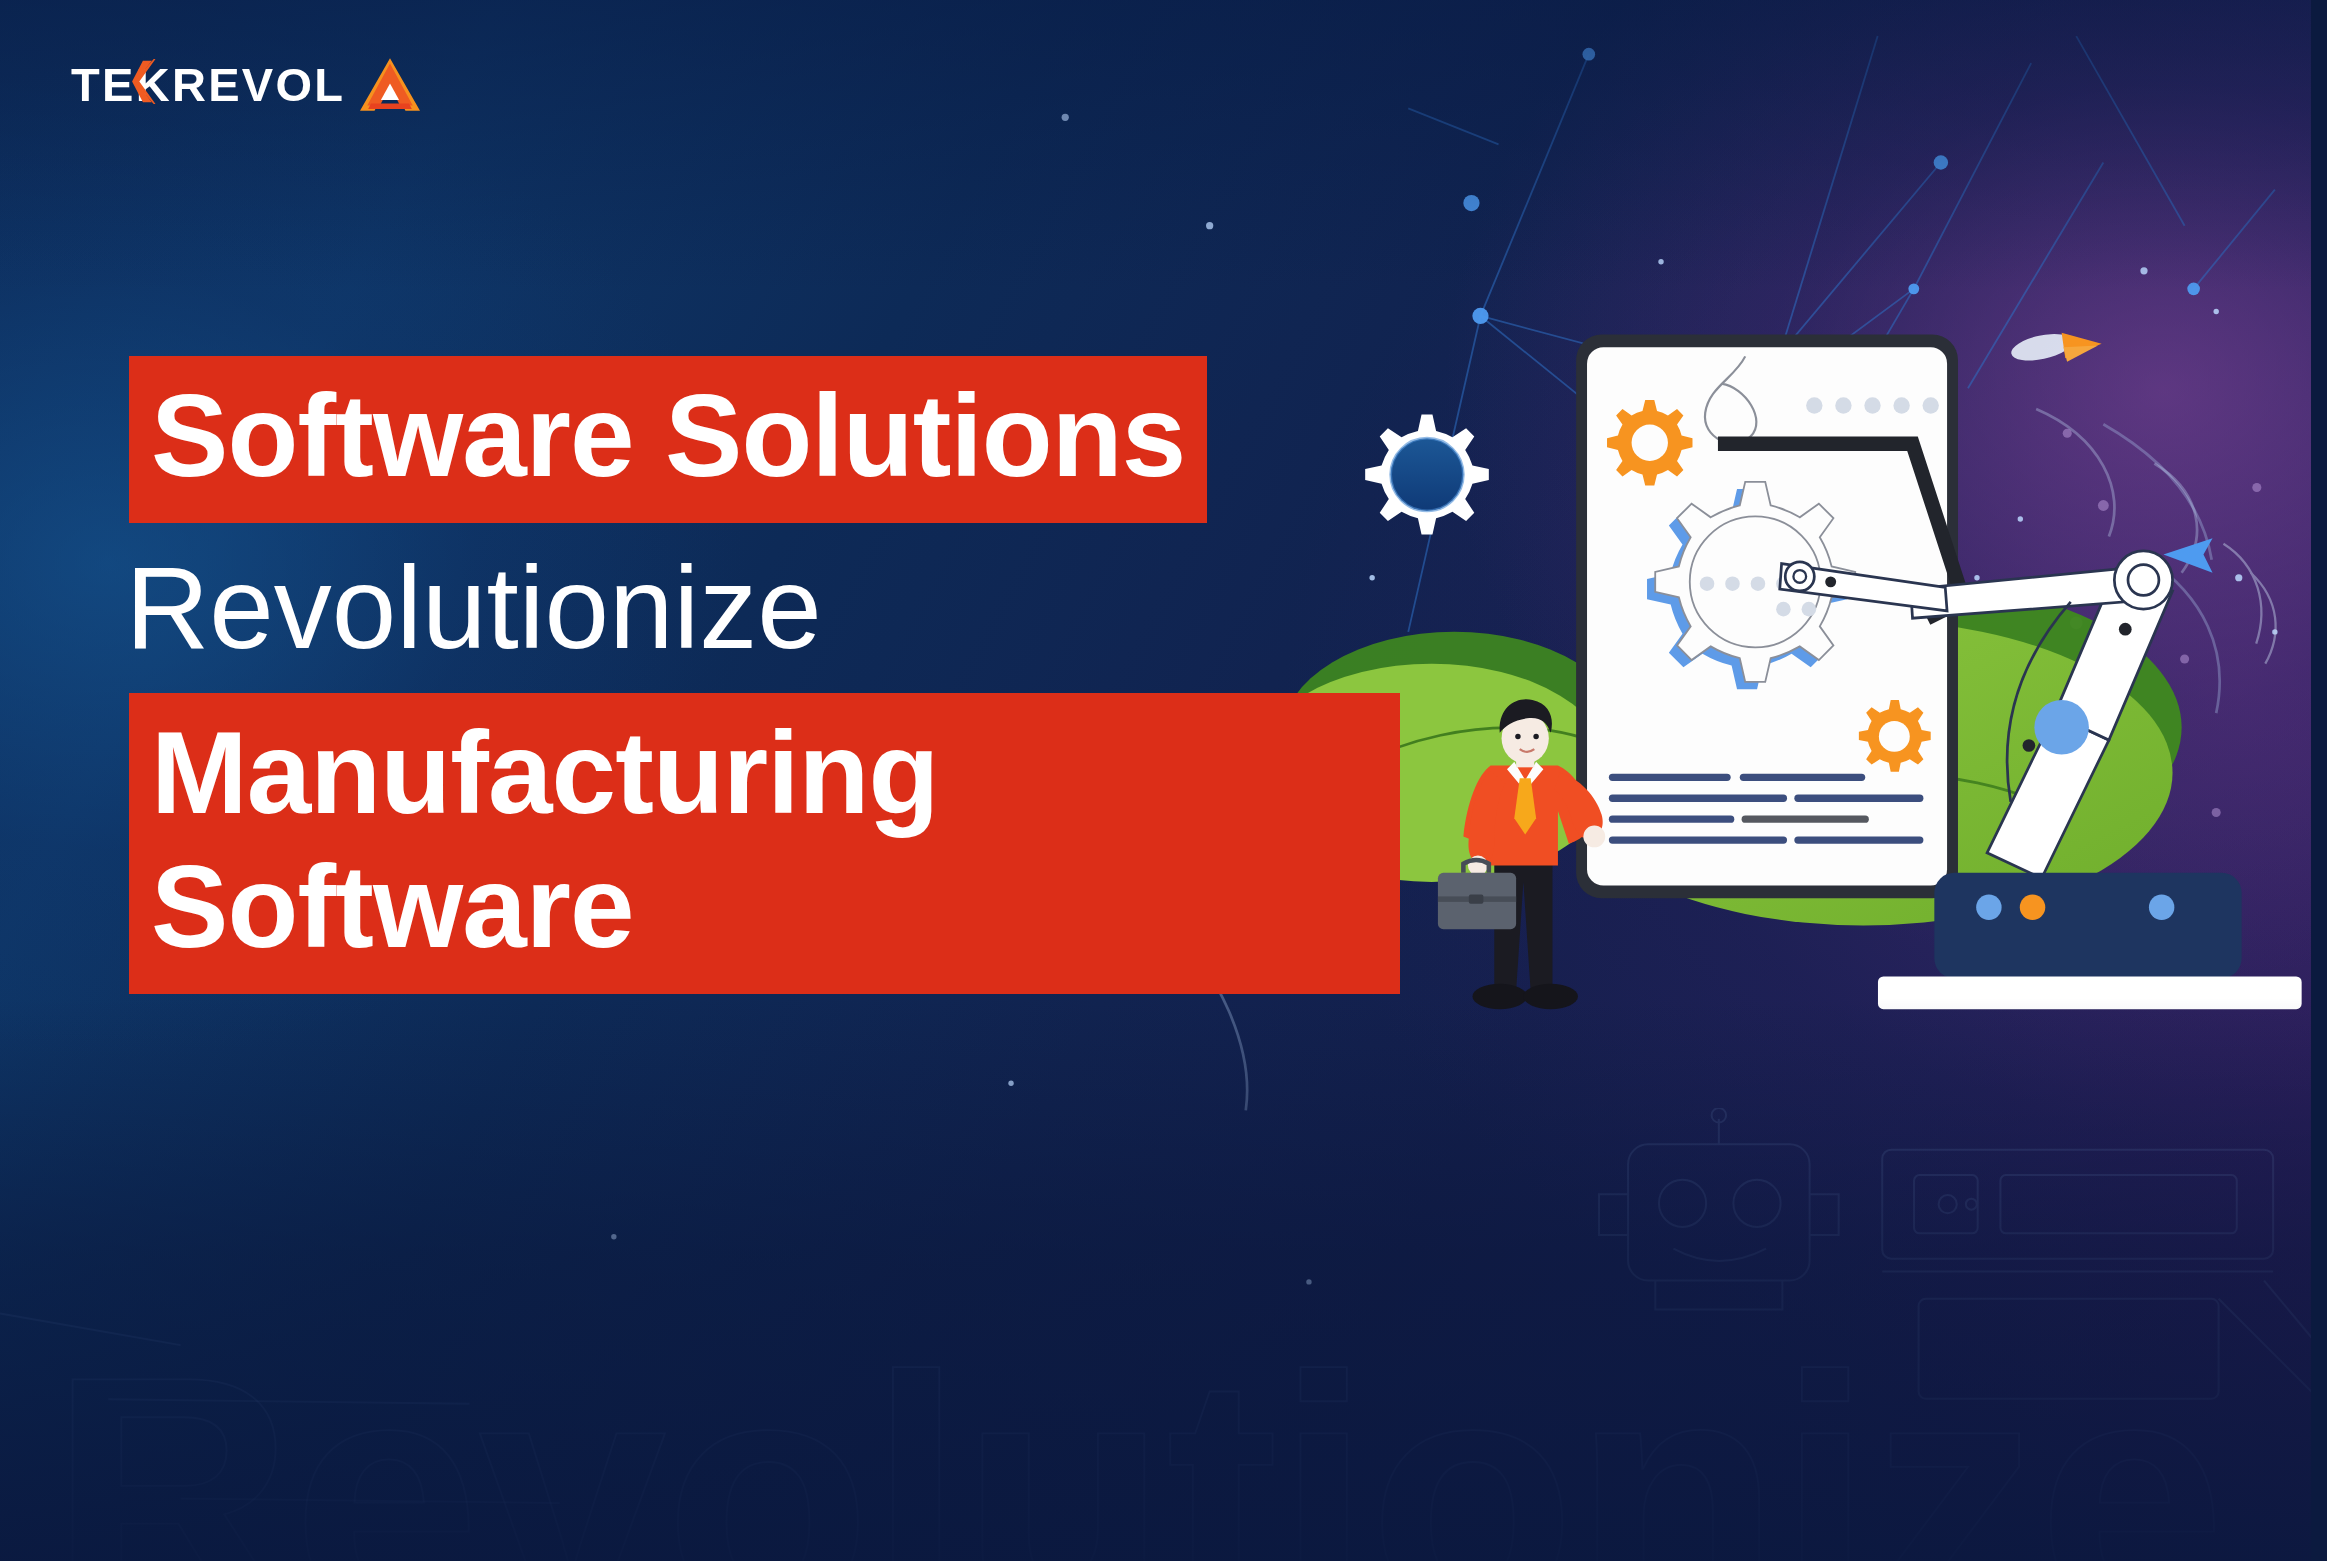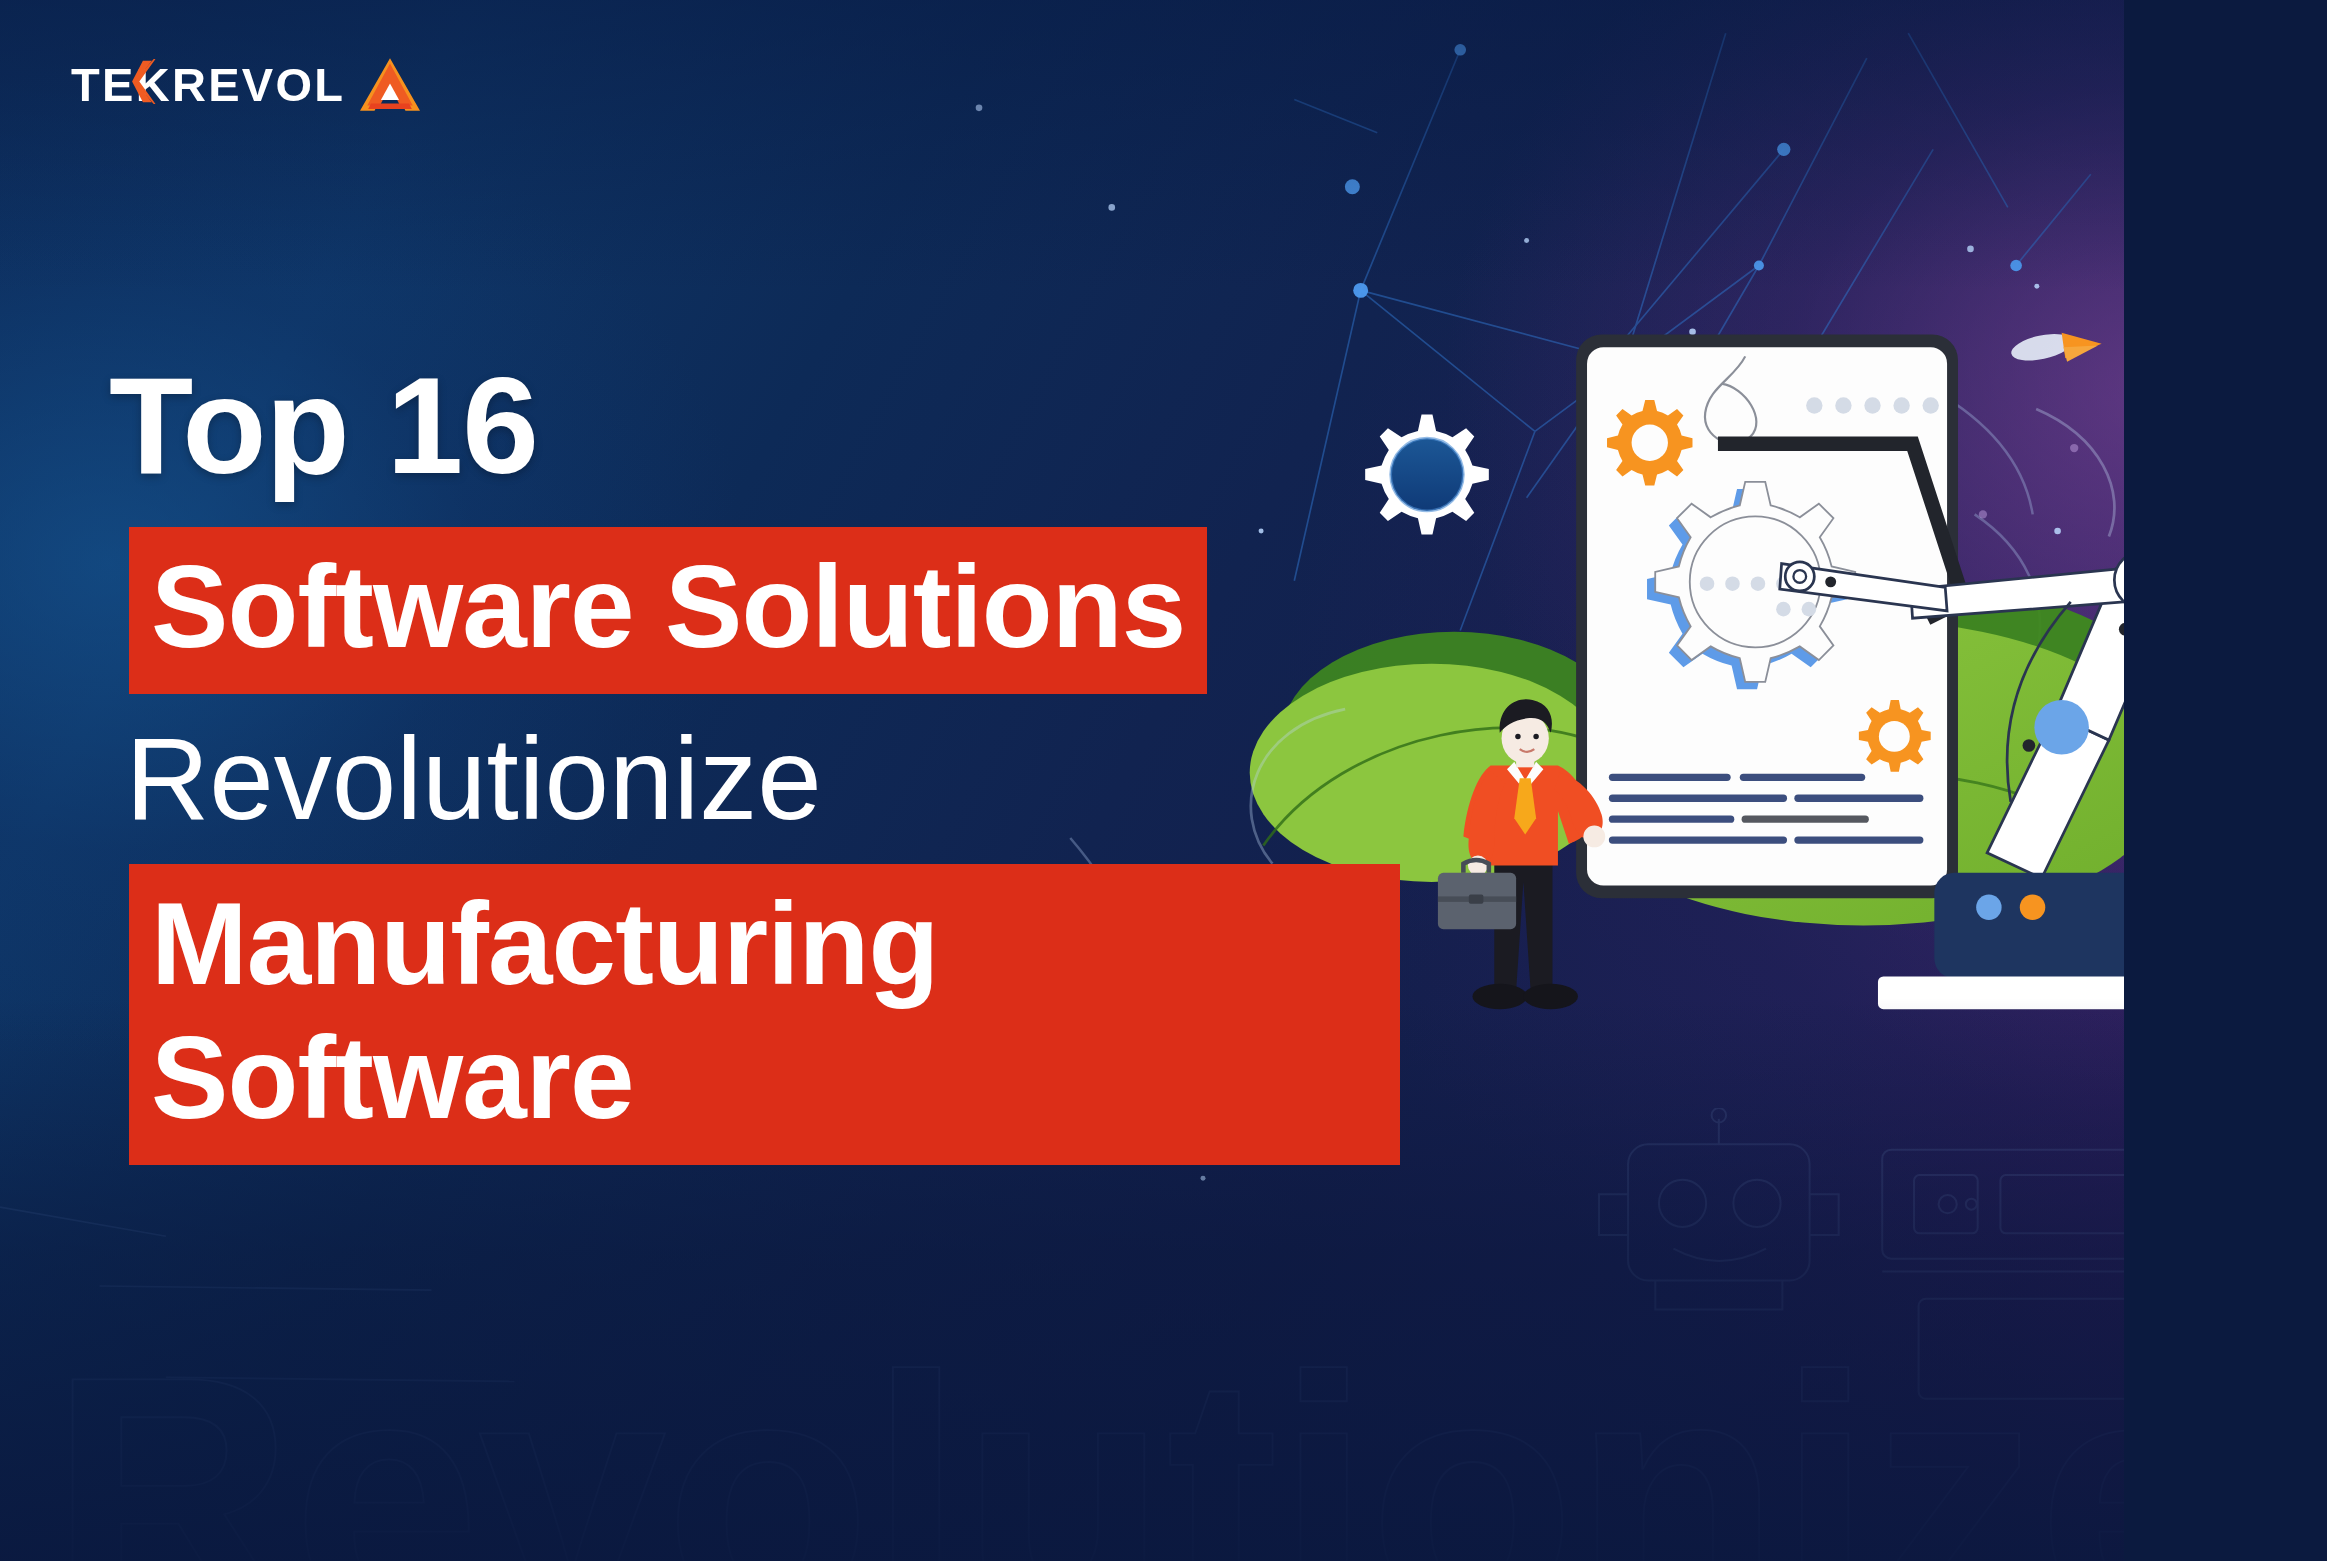--- a/index.html
+++ b/index.html
@@ -6,21 +6,21 @@
   html,body{ background:#0b1a3f; }
   body{
     font-family:"Liberation Sans", sans-serif;
     width:2327px; height:1562px;
     overflow:hidden;
   }
 
   
   .banner{
     position:relative;
-    width:2124px; height:1562px;
+    width:2311px; height:1562px;
     overflow:hidden;
     background:
       radial-gradient(ellipse 1000px 818px at 2164px 391px, rgba(138,72,160,0.55) 0%, rgba(92,48,130,0.30) 38%, rgba(40,30,95,0.0) 72%),
       radial-gradient(ellipse 1273px 1000px at 2237px 691px, rgba(108,56,140,0.40) 0%, rgba(60,36,110,0.18) 45%, rgba(20,28,80,0.0) 75%),
       radial-gradient(ellipse 818px 636px at 109px 564px, rgba(22,88,150,0.55) 0%, rgba(16,60,118,0.25) 45%, rgba(12,30,78,0.0) 78%),
       linear-gradient(118deg, #0d2f5e 0%, #0e3566 16%, #0d2a57 34%, #112350 52%, #141f4d 66%, #1a1f52 80%, #241c55 92%, #2b1c58 100%);
   }
   
   .vig-bottom{
     position:absolute; left:0; right:0; bottom:0; height:564px;
@@ -433,21 +433,20 @@
 
     <g stroke="#C5D4EC" stroke-width="2.5" fill="none" opacity="0.45">
       <path d="M1086,268 C1124,292 1136,336 1122,378"></path>
       <path d="M1116,300 C1148,330 1150,368 1132,400"></path>
     </g>
   </svg>
 
   <div class="vig-bottom"></div>
 
   <div class="headline">
-    <div class="h-line h-top">Top 16</div>
 
     <div class="h-row">
       <span class="hl-box">Software Solutions</span>
     </div>
 
     <div class="h-line h-mid">Revolutionize</div>
 
     <div class="h-row">
       <span class="hl-box">Manufacturing Software</span>
     </div>

